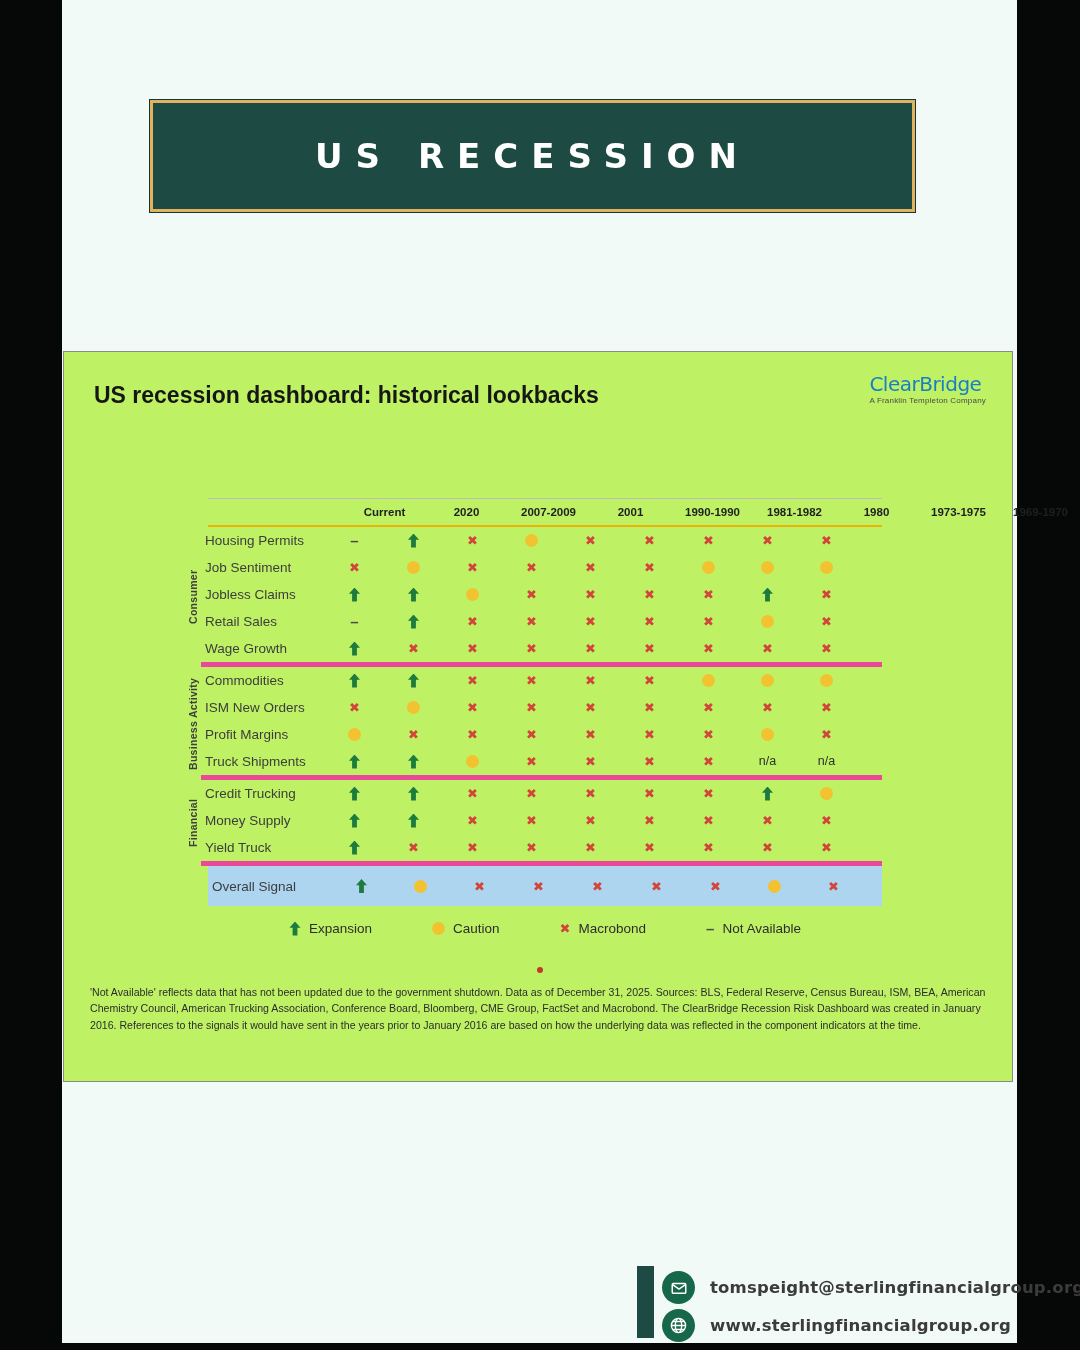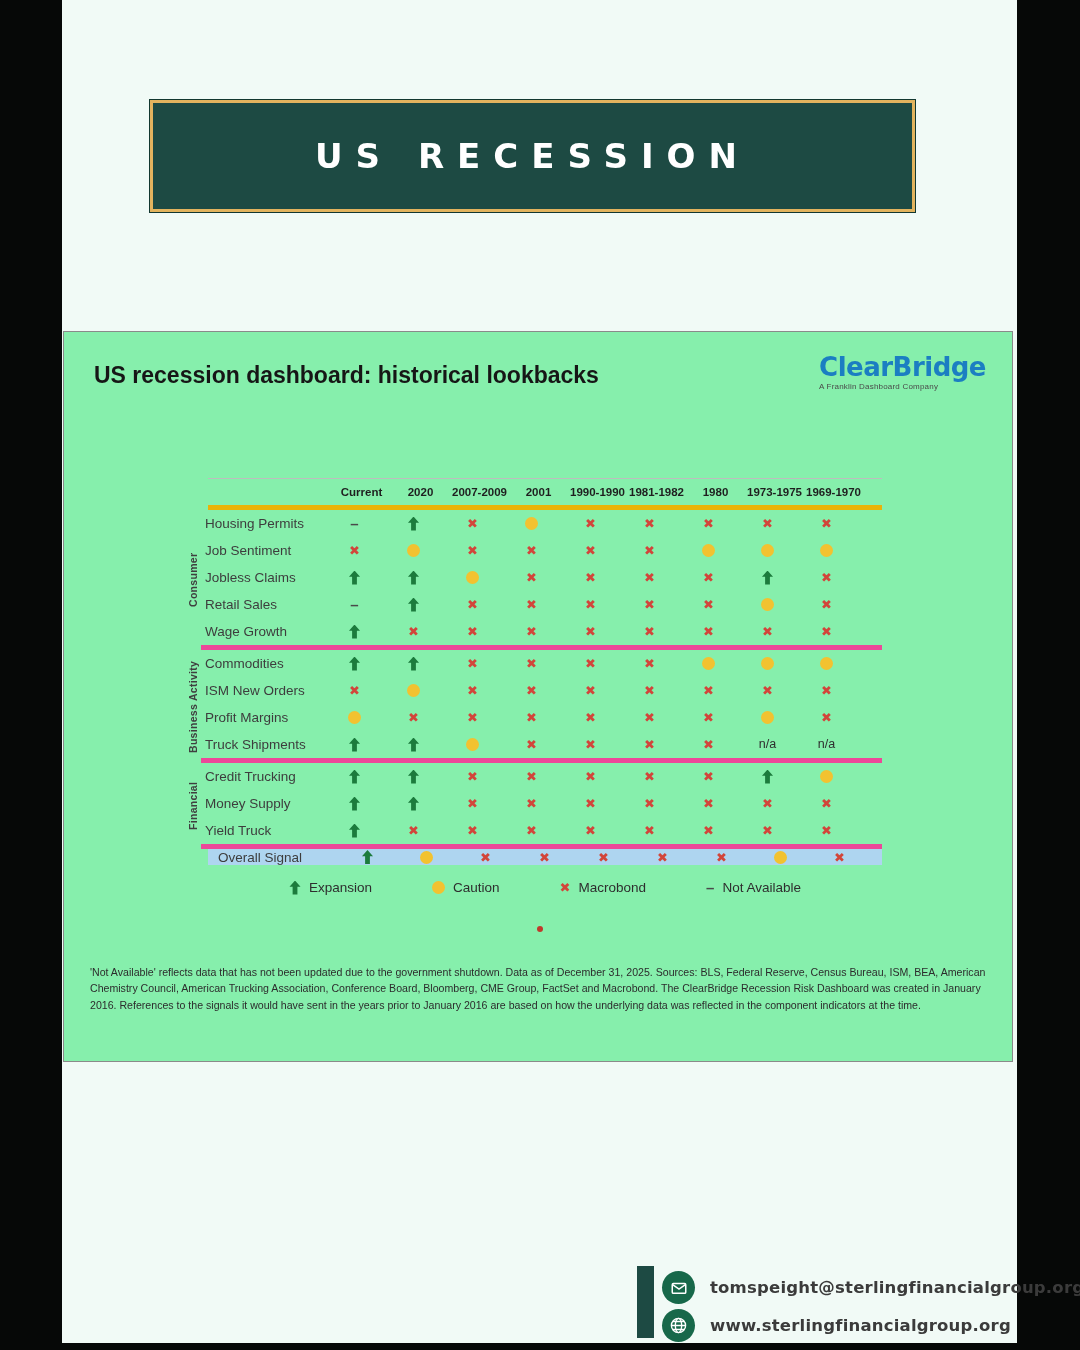--- a/index.html
+++ b/index.html
@@ -9,43 +9,43 @@
 
   
   #banner{position:absolute;left:150px;top:100px;width:765px;height:112px;
           background:#1d4a43;border:3px solid #e2b35e;box-sizing:border-box;
           outline:1px solid #123730;
           display:flex;align-items:center;justify-content:center;}
   #banner .banner-title{color:#ffffff;font-family:"DejaVu Sans",sans-serif;font-weight:bold;
           font-size:34px;letter-spacing:13px;}
 
   
-  #card{position:absolute;left:63px;top:331px;width:950px;height:731px;background:#86efac;
+  #card{position:absolute;left:63px;top:351px;width:950px;height:731px;background:#bef264;
         border:1px solid #8a8a8a;box-sizing:border-box;}
   .card-title{position:absolute;left:30px;top:30px;font-size:23px;font-weight:bold;color:#161616;}
   .logo{position:absolute;right:26px;top:22px;text-align:left;}
-  .logo-name{font-family:"DejaVu Sans",sans-serif;font-weight:bold;font-size:26px;color:#1b7ec2;
+  .logo-name{font-family:"DejaVu Sans",sans-serif;font-weight:normal;font-size:20px;color:#1b7ec2;
              letter-spacing:-0.5px;line-height:1;}
   .logo-tagline{font-size:8px;color:#4a4a4a;margin-top:2px;letter-spacing:0.2px;}
 
   
   #tablewrap{position:absolute;left:118px;top:146px;width:700px;}
-  .table-head{margin-left:26px;border-top:1px solid #bdbdbd;border-bottom:5px solid #eab308;
-              display:grid;grid-template-columns:124px repeat(9,59px);height:26px;align-items:center;}
+  .table-head{margin-left:26px;border-top:1px solid #bdbdbd;border-bottom:2px solid #eab308;
+              display:grid;grid-template-columns:124px repeat(9,59px);height:26px;align-items:center;gap:23px;}
   .th{font-size:11.5px;font-weight:bold;color:#1f1f1f;text-align:center;}
   .tgroup{position:relative;}
   .group-label{position:absolute;left:0;top:0;bottom:0;width:22px;display:flex;align-items:center;
                justify-content:center;writing-mode:vertical-rl;transform:rotate(180deg);
                font-size:10.5px;font-weight:bold;color:#3f3f3f;letter-spacing:0.3px;}
   .group-rows{margin-left:19px;border-bottom:5px solid #ec4899;}
   .trow{display:grid;grid-template-columns:124px repeat(9,59px);height:27px;align-items:center;}
   .rlabel{font-size:13.5px;color:#3d3d3d;padding-left:4px;white-space:nowrap;}
   .sigcell{display:flex;justify-content:center;align-items:center;}
   #overall-row{margin-left:26px;background:#aed5f0;}
-  #overall-row .trow{height:16px;margin-left:6px;}
+  #overall-row .trow{height:40px;}
 
   
   .sig{display:inline-block;line-height:1;}
   .sig.arrow{width:12px;height:14px;background:#1c7b3d;
        clip-path:polygon(50% 0%,96% 44%,70% 44%,70% 100%,30% 100%,30% 44%,4% 44%);}
   .sig.dot{width:13px;height:13px;border-radius:50%;background:#f2c230;}
   .sig.x{font-family:"DejaVu Sans",sans-serif;color:#d2453a;font-size:13px;font-weight:bold;}
   .sig.dash{color:#4a4a4a;font-weight:bold;font-size:15px;}
   .sig.natext{font-size:12.5px;color:#2e2e2e;}
 
@@ -81,21 +81,21 @@
 
   <div id="banner">
     <span class="banner-title">US RECESSION</span>
   </div>
 
   <div id="card">
     <div class="card-title">US recession dashboard: historical lookbacks</div>
 
     <div class="logo">
       <div class="logo-name">ClearBridge</div>
-      <div class="logo-tagline">A Franklin Dashboard Company</div>
+      <div class="logo-tagline">A Franklin Templeton Company</div>
     </div>
 
     <div id="tablewrap">
       <div class="table-head">
         <div class="th"></div>
       <div class="th">Current</div>
           <div class="th">2020</div>
           <div class="th">2007-2009</div>
           <div class="th">2001</div>
           <div class="th">1990-1990</div>

